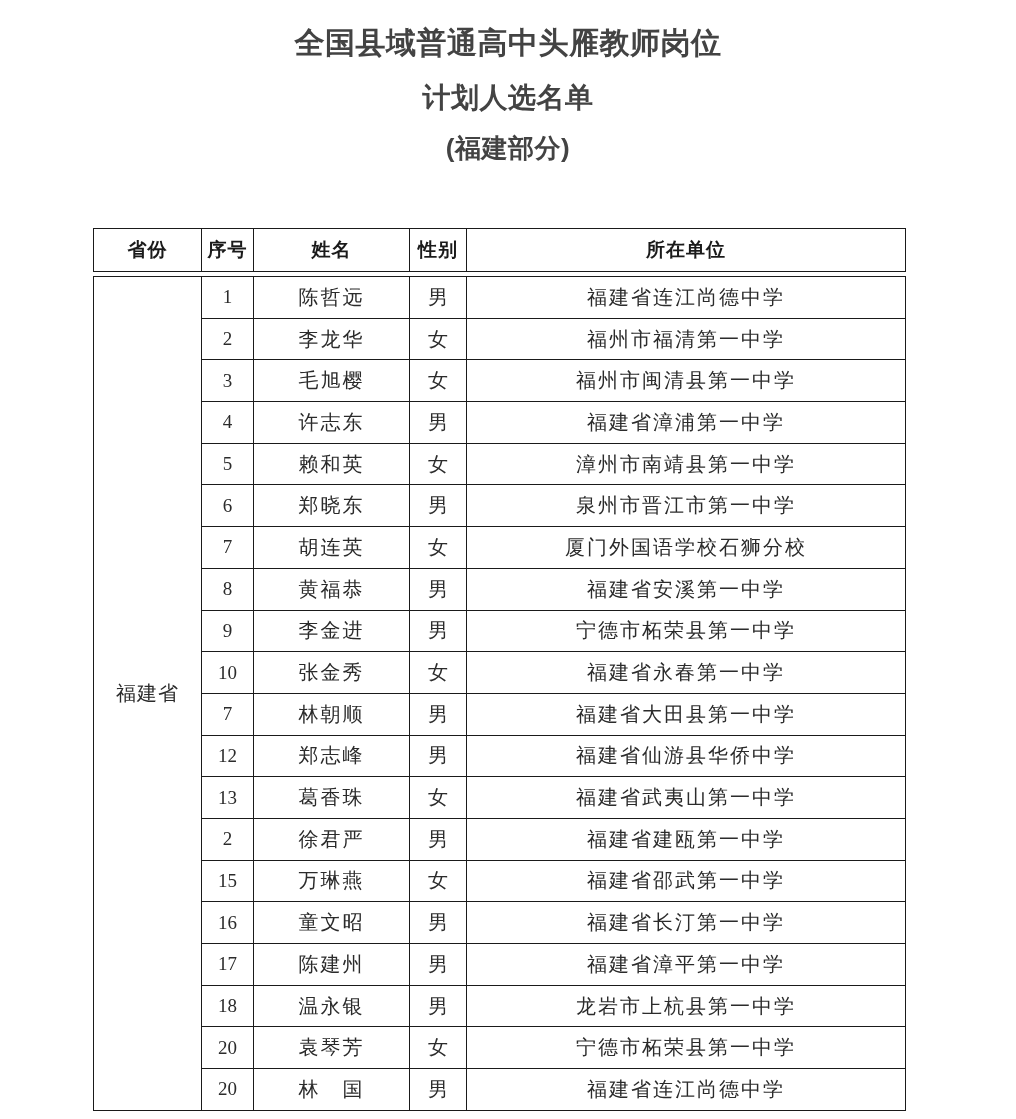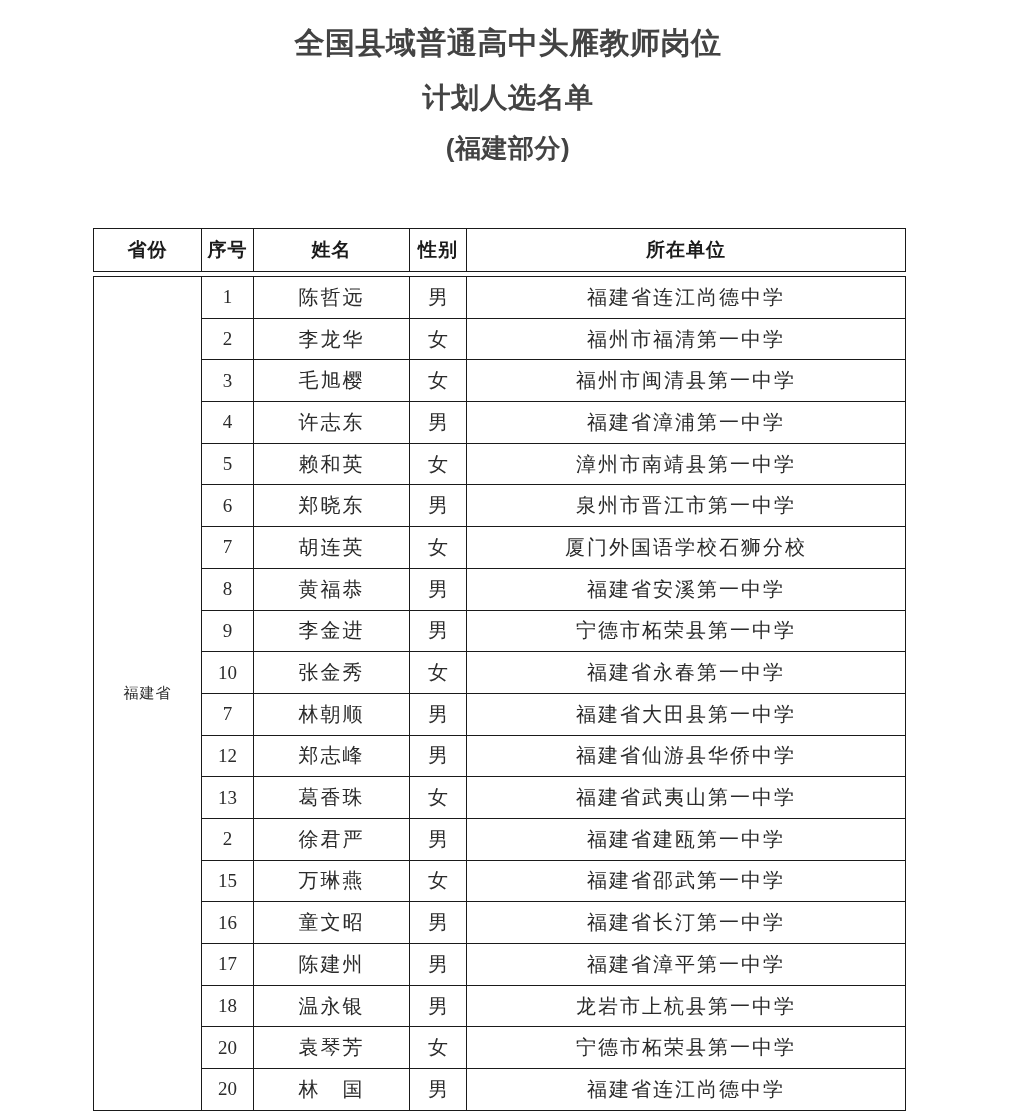--- a/index.html
+++ b/index.html
@@ -87,21 +87,21 @@
     height: 40.7px;
     text-align: center;
     vertical-align: middle;
     font-family: "Liberation Serif", "DejaVu Serif", serif;
     font-size: 20px;
     color: #2b2b2b;
     padding: 0;
     white-space: nowrap;
   }
   .body-table td.prov {
-    font-size: 15px;
+    font-size: 20px;
     letter-spacing: 1px;
   }
   .body-table td.idx {
     font-size: 19px;
   }
   .body-table td.name {
     letter-spacing: 2px;
   }
   .body-table td.sex {
     letter-spacing: 0;

